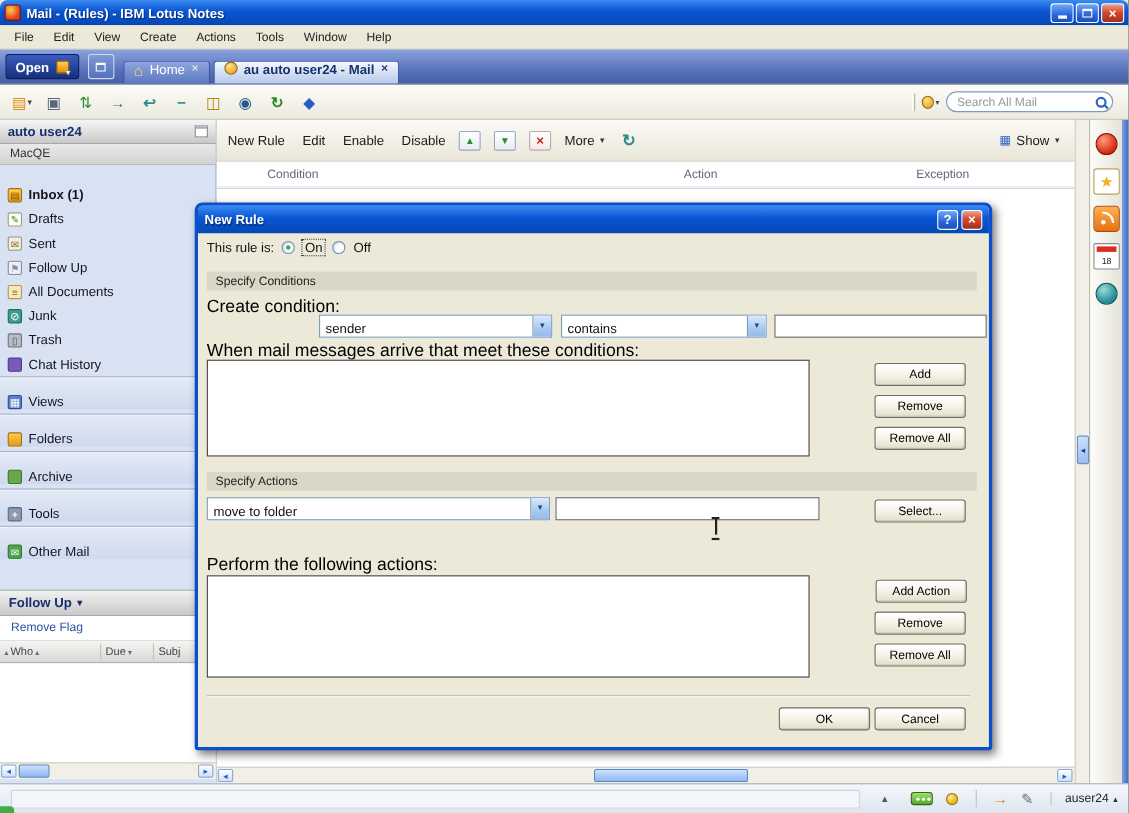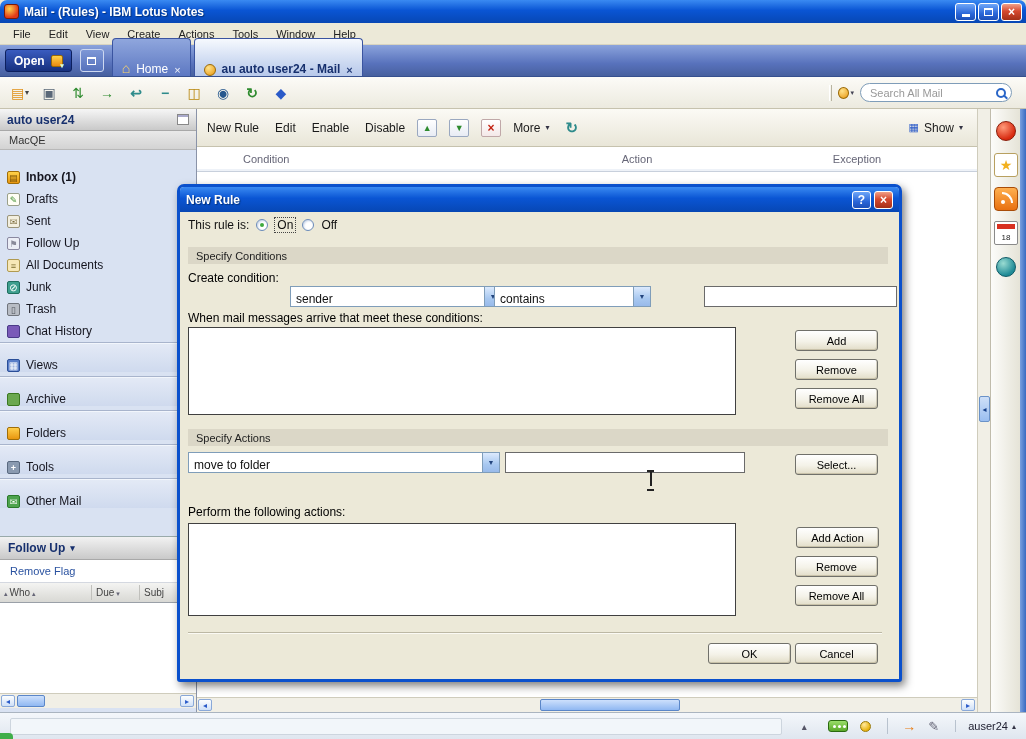--- a/index.html
+++ b/index.html
@@ -27,21 +27,21 @@
   .menubar{position:absolute;top:23px;left:0;right:0;height:22px;background:#ece9d8;border-bottom:1px solid #d8d4c0;display:flex;align-items:center;padding-left:4px}
   .menu-item{padding:3px 9px;font-size:11px;color:#222}
 
   
   .tabbar{position:absolute;top:45px;left:0;right:0;height:32px;background:linear-gradient(#8ba3dc,#5872bc 60%,#47609e);border-bottom:1px solid #36508e;display:flex;align-items:flex-end;padding:0 3px}
   .open-btn{height:23px;margin:0 0 4px 2px;background:linear-gradient(#3a5cc0,#16307e);border:1px solid #0c1f5e;border-radius:3px;color:#fff;font-weight:bold;font-size:12px;display:flex;align-items:center;padding:0 8px;gap:6px}
   .open-ic{width:12px;height:12px;border-radius:2px;background:linear-gradient(#ffd24a,#e88a12);border:1px solid #9a6a08;position:relative}
   .open-ic::after{content:"▾";position:absolute;right:-2px;bottom:-4px;font-size:7px;color:#d8ffd8}
   .windowbox-btn{width:24px;height:23px;margin:0 8px 4px 8px;border:1px solid #cdd8f0;border-radius:3px;background:linear-gradient(#7d97d6,#5672bc);display:flex;align-items:center;justify-content:center}
   .tabs{display:flex;align-items:flex-end}
-  .tab{height:38px;display:flex;align-items:flex-end;gap:6px;padding:0 9px;border-radius:4px 4px 0 0;margin-right:3px;border:1px solid #3a54a0;border-bottom:none;font-size:12px}
+  .tab{height:21px;display:flex;align-items:flex-start;gap:6px;padding:0 9px;border-radius:4px 4px 0 0;margin-right:3px;border:1px solid #3a54a0;border-bottom:none;font-size:12px}
   .tab.inactive{background:linear-gradient(#8fa6dd,#5d78c2);color:#fff}
   .tab.active{background:linear-gradient(#f6f9fe,#c8d6f0 70%,#b8c9ea);color:#17306e;font-weight:bold}
   .tab-close{font-size:11px;opacity:.9}
   .tab-ic{display:inline-flex;align-items:center;justify-content:center}
   [data-icon="home-icon"]::before{content:"⌂";color:#ffd76a;font-size:14px}
   [data-icon="mail-tab-icon"]{width:12px;height:12px;border-radius:50%;background:radial-gradient(circle at 35% 30%,#ffe28a,#e8960f);border:1px solid #9a6a08}
 
   
   .toolbar{position:absolute;top:77px;left:0;right:0;height:32px;background:linear-gradient(#fcfbf7,#eceadf);border-bottom:1px solid #c6c2ae;display:flex;align-items:center;padding:0 8px}
   .tb-icons{display:flex;align-items:center;gap:5px}
@@ -182,34 +182,34 @@
   .start-fragment{position:absolute;left:0;bottom:0;width:13px;height:6px;background:#3fae49;border-radius:0 4px 0 0}
 
   
   .dialog{position:absolute;left:177px;top:184px;width:725px;height:498px;background:#ece9d8;border:3px solid #0a50cc;border-radius:7px 7px 3px 3px;box-shadow:3px 4px 8px rgba(0,0,0,.5);z-index:10}
   .dlg-title{height:25px;border-radius:4px 4px 0 0;background:linear-gradient(#3a8af2,#0a55d4 45%,#0747b4);display:flex;align-items:center;color:#fff;font-weight:bold;font-size:12px;padding:0 6px;gap:3px}
   .dlg-title-text{flex:1;text-shadow:1px 1px 1px #03317a}
   .dlg-btn{width:19px;height:18px;border-radius:3px;border:1px solid #fff;display:flex;align-items:center;justify-content:center;color:#fff;font-weight:bold;font-size:12px;flex:none}
   .dlg-btn.help{background:linear-gradient(#6ea6f8,#2a66d8 60%,#1c4fb8)}
   .dlg-btn.close{background:linear-gradient(#f0a088,#d6492f 45%,#a33018)}
   .dlg-body{position:absolute;top:25px;left:0;right:0;bottom:0;font-size:12px}
-  .lbl{position:absolute;font-size:12px;color:#000;white-space:nowrap}
+  .lbl{position:absolute;font-size:16px;color:#000;white-space:nowrap}
   .rule-row{position:absolute;left:8px;top:6px;display:flex;align-items:center;gap:7px}
   .radio{width:12px;height:12px;border-radius:50%;background:#fff;border:1px solid #6a8ab8;box-shadow:inset 1px 1px 2px #c8d4e8;display:inline-block;flex:none}
   .radio.checked{position:relative}
   .radio.checked::after{content:"";position:absolute;left:3px;top:3px;width:4px;height:4px;border-radius:50%;background:#3faa3f}
   .focus-box{outline:1px dotted #444;padding:0 2px}
   .band{position:absolute;left:8px;width:700px;height:17px;background:#dbd7c7;display:flex;align-items:center;padding-left:8px;font-size:11px;color:#222}
   .band1{top:35px} .band2{top:217px}
   .create-lbl{left:8px;top:59px}
   .combo{position:absolute;height:21px;border:1px solid #7f9db9;background:#fff;display:flex;align-items:stretch;font-size:12px}
   .combo-val{flex:1;display:flex;align-items:center;padding:12px 5px;overflow:hidden;white-space:nowrap}
   .combo-btn{width:17px;background:linear-gradient(#dceafd,#a8c8f0 60%,#98baea);border-left:1px solid #7f9db9;color:#23457e;font-size:7px;display:flex;align-items:center;justify-content:center}
   .c1{left:110px;top:74px;width:212px}
-  .c2{left:314px;top:74px;width:157px}
+  .c2{left:330px;top:74px;width:187px}
   .c3{left:8px;top:240px;width:312px}
   .txt{position:absolute;height:21px;border:1px solid #6a6a6a;background:#fff;font:12px "Liberation Sans",sans-serif;padding:0 4px}
   .t1{left:524px;top:74px;width:193px}
   .t2{left:325px;top:240px;width:240px}
   .when-lbl{left:8px;top:99px}
   .perform-lbl{left:8px;top:293px}
   .listbox{position:absolute;left:8px;width:548px;background:#fff;border:1px solid #404040}
   .lb1{top:115px;height:88px}
   .lb2{top:311px;height:93px}
   .dbtn{position:absolute;width:83px;height:21px;font:11px "Liberation Sans",sans-serif;color:#000;border:1px solid #70706a;border-radius:3px;background:linear-gradient(#ffffff,#f4f2e8 55%,#e2ddc8);box-shadow:inset -1px -1px 0 rgba(150,140,110,.35)}
@@ -348,27 +348,27 @@
           <span class="nav-ic" data-icon="chat-history-icon"></span>
           <span class="nav-label">Chat History</span>
         </div>
 
         <div class="nav-row section">
           <span class="nav-ic" data-icon="views-icon"></span>
           <span class="nav-label">Views</span>
         </div>
 
         <div class="nav-row section">
+          <span class="nav-ic" data-icon="folders-icon"></span>
+          <span class="nav-label">Folders</span>
+        </div>
+
+        <div class="nav-row section">
           <span class="nav-ic" data-icon="archive-icon"></span>
           <span class="nav-label">Archive</span>
-        </div>
-
-        <div class="nav-row section">
-          <span class="nav-ic" data-icon="folders-icon"></span>
-          <span class="nav-label">Folders</span>
         </div>
 
         <div class="nav-row section">
           <span class="nav-ic" data-icon="tools-icon"></span>
           <span class="nav-label">Tools</span>
         </div>
 
         <div class="nav-row section">
           <span class="nav-ic" data-icon="other-mail-icon"></span>
           <span class="nav-label">Other Mail</span>

